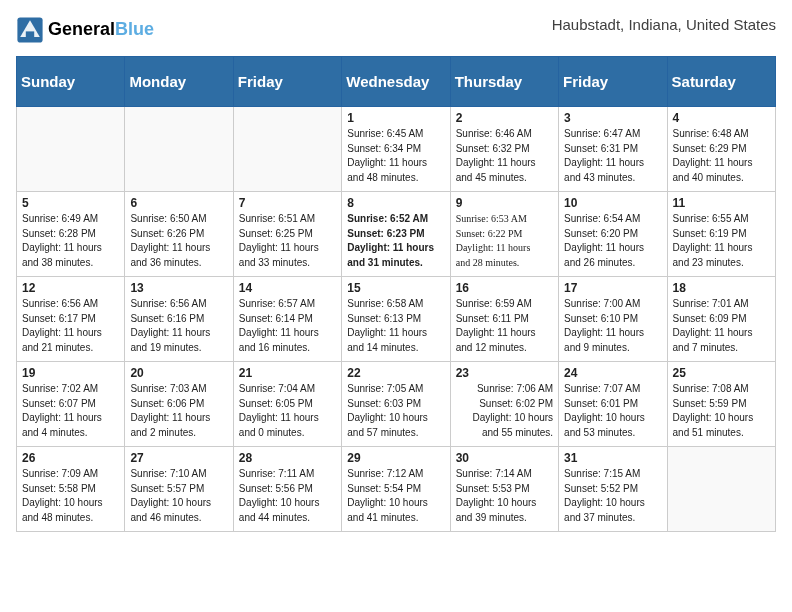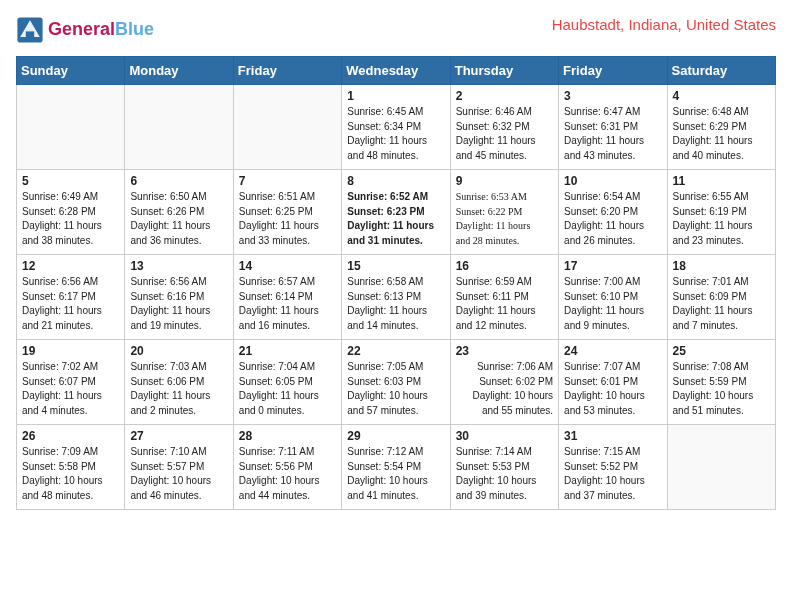--- a/index.html
+++ b/index.html
@@ -20,50 +20,50 @@
       display: flex;
       align-items: center;
     }
     .logo-text {
       font-size: 18px;
       font-weight: bold;
       color: #1a5276;
       line-height: 1.2;
     }
     .logo-text span {
-      color: #be185d;
+      color: #000000;
     }
     .logo-icon {
       width: 28px;
       height: 28px;
       margin-right: 4px;
     }
     .title-block {
       text-align: right;
     }
     .title-block h1 {
       font-size: 32px;
       color: #1a1a1a;
       font-weight: normal;
     }
     .title-block h2 {
       font-size: 15px;
-      color: #ef4444;
+      color: #404040;
       font-weight: normal;
     }
     .calendar {
       width: 100%;
       border-collapse: collapse;
       border: 1px solid #ccc;
     }
     .calendar th {
       background: #2e6da4;
       color: #fff;
-      font-size: 13px;
-      padding: 6px 4px;
+      font-size: 15px;
+      padding: 16px 4px;
       text-align: left;
       border: 1px solid #2563a0;
     }
     .calendar td {
       vertical-align: top;
       border: 1px solid #ccc;
       padding: 4px 5px;
       min-height: 80px;
       width: 108px;
       font-size: 11px;

